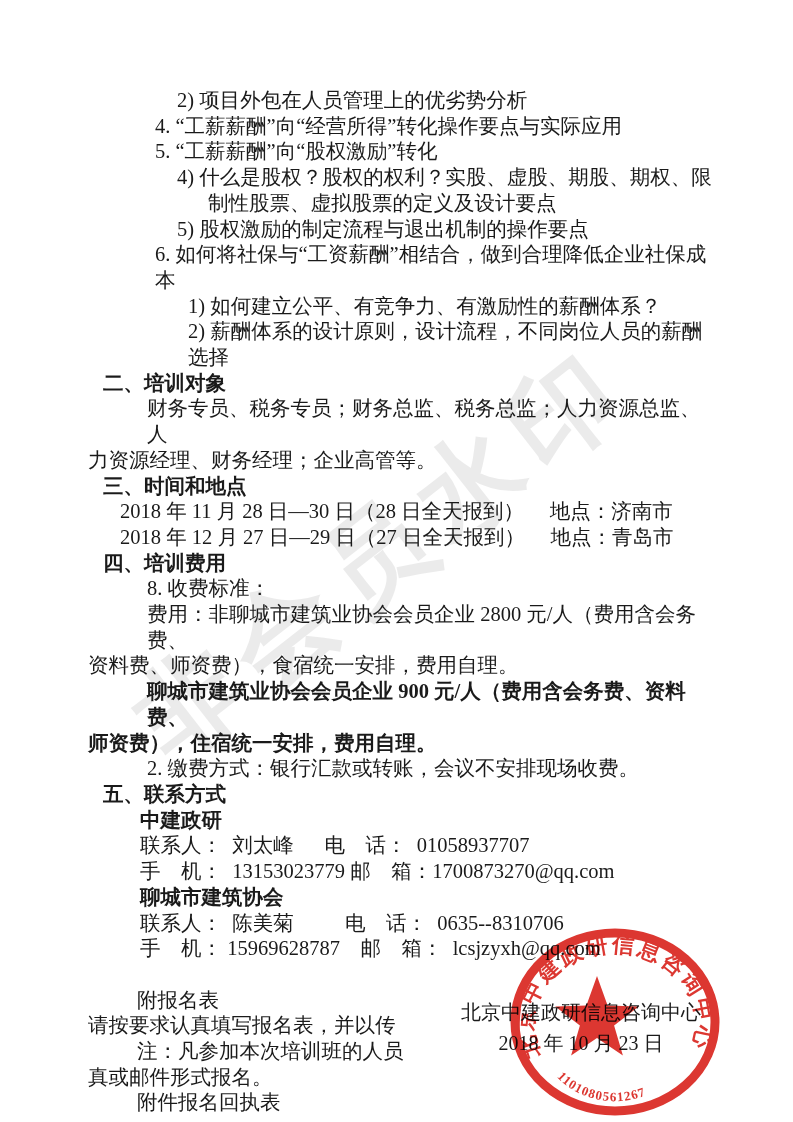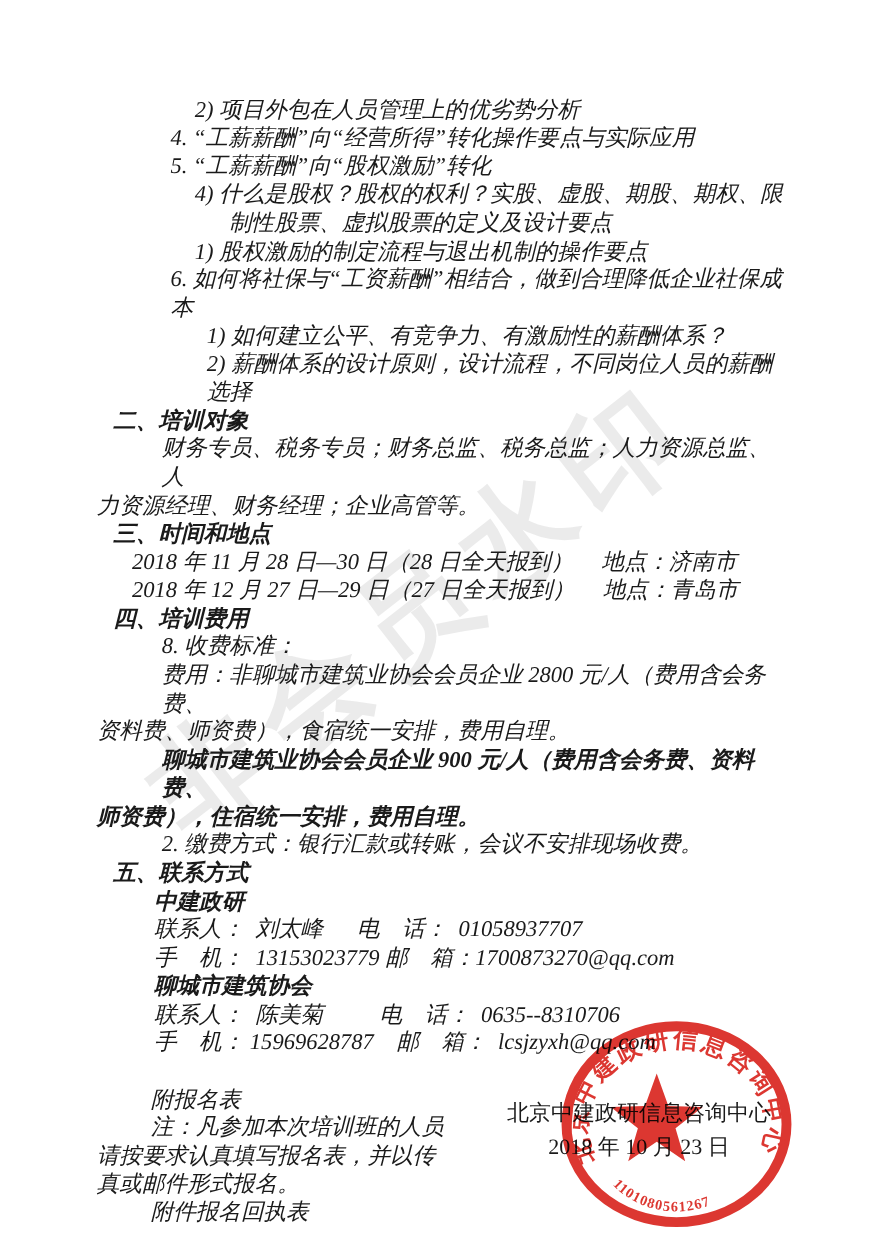--- a/index.html
+++ b/index.html
@@ -28,21 +28,21 @@
   }
   
   .content{
     position:absolute;
     left:88px;top:88px;
     width:628px;
     z-index:1;
     font-size:20.5px;
     line-height:25.7px;
   }
-  .ln{white-space:pre-wrap;min-height:25.7px;font-style:italic;}
+  .ln{white-space:pre-wrap;min-height:25.7px;}
   .b{font-weight:bold;}
   .i0{margin-left:0;}
   .i15{margin-left:15px;}
   .i32{margin-left:32px;}
   .i49{margin-left:49px;}
   .i52{margin-left:52px;}
   .i59{margin-left:59px;}
   .i67{margin-left:67px;}
   .i89{margin-left:89px;}
   .i100{margin-left:100px;}
@@ -78,21 +78,21 @@
 <div class="page">
 
   <div class="watermark">非会员水印</div>
 
   <div class="content">
     <div class="ln i89">2) 项目外包在人员管理上的优劣势分析</div>
     <div class="ln i67">4. “工薪薪酬”向“经营所得”转化操作要点与实际应用</div>
     <div class="ln i67">5. “工薪薪酬”向“股权激励”转化</div>
     <div class="ln i89">4) 什么是股权？股权的权利？实股、虚股、期股、期权、限</div>
     <div class="ln i120">制性股票、虚拟股票的定义及设计要点</div>
-    <div class="ln i89">1) 股权激励的制定流程与退出机制的操作要点</div>
+    <div class="ln i89">5) 股权激励的制定流程与退出机制的操作要点</div>
     <div class="ln i67">6. 如何将社保与“工资薪酬”相结合，做到合理降低企业社保成本</div>
     <div class="ln i100">1) 如何建立公平、有竞争力、有激励性的薪酬体系？</div>
     <div class="ln i100">2) 薪酬体系的设计原则，设计流程，不同岗位人员的薪酬选择</div>
     <div class="ln i15 b">二、培训对象</div>
     <div class="ln i59">财务专员、税务专员；财务总监、税务总监；人力资源总监、人</div>
     <div class="ln i0">力资源经理、财务经理；企业高管等。</div>
     <div class="ln i15 b">三、时间和地点</div>
     <div class="ln i32">2018 年 11 月 28 日—30 日（28 日全天报到）　 地点：济南市</div>
     <div class="ln i32">2018 年 12 月 27 日—29 日（27 日全天报到）　 地点：青岛市</div>
     <div class="ln i15 b">四、培训费用</div>
@@ -104,22 +104,22 @@
     <div class="ln i59">2. 缴费方式：银行汇款或转账，会议不安排现场收费。</div>
     <div class="ln i15 b">五、联系方式</div>
     <div class="ln i52 b">中建政研</div>
     <div class="ln i52">联系人：  刘太峰      电　话：  01058937707</div>
     <div class="ln i52">手　机：  13153023779 邮　箱：1700873270@qq.com</div>
     <div class="ln i52 b">聊城市建筑协会</div>
     <div class="ln i52">联系人：  陈美菊          电　话：  0635--8310706</div>
     <div class="ln i52">手　机： 15969628787    邮　箱：  lcsjzyxh@qq.com</div>
     <div class="ln i0"></div>
     <div class="ln i49">附报名表</div>
+    <div class="ln i0">请按要求认真填写报名表，并以传</div>
     <div class="ln i49">注：凡参加本次培训班的人员</div>
-    <div class="ln i0">请按要求认真填写报名表，并以传</div>
     <div class="ln i0">真或邮件形式报名。</div>
     <div class="ln i49">附件报名回执表</div>
   </div>
 
   <div class="sig">
     <div>北京中建政研信息咨询中心</div>
     <div>2018 年 10 月 23 日</div>
   </div>
 
   <svg class="seal-svg" viewBox="0 0 218 196" aria-hidden="true">

